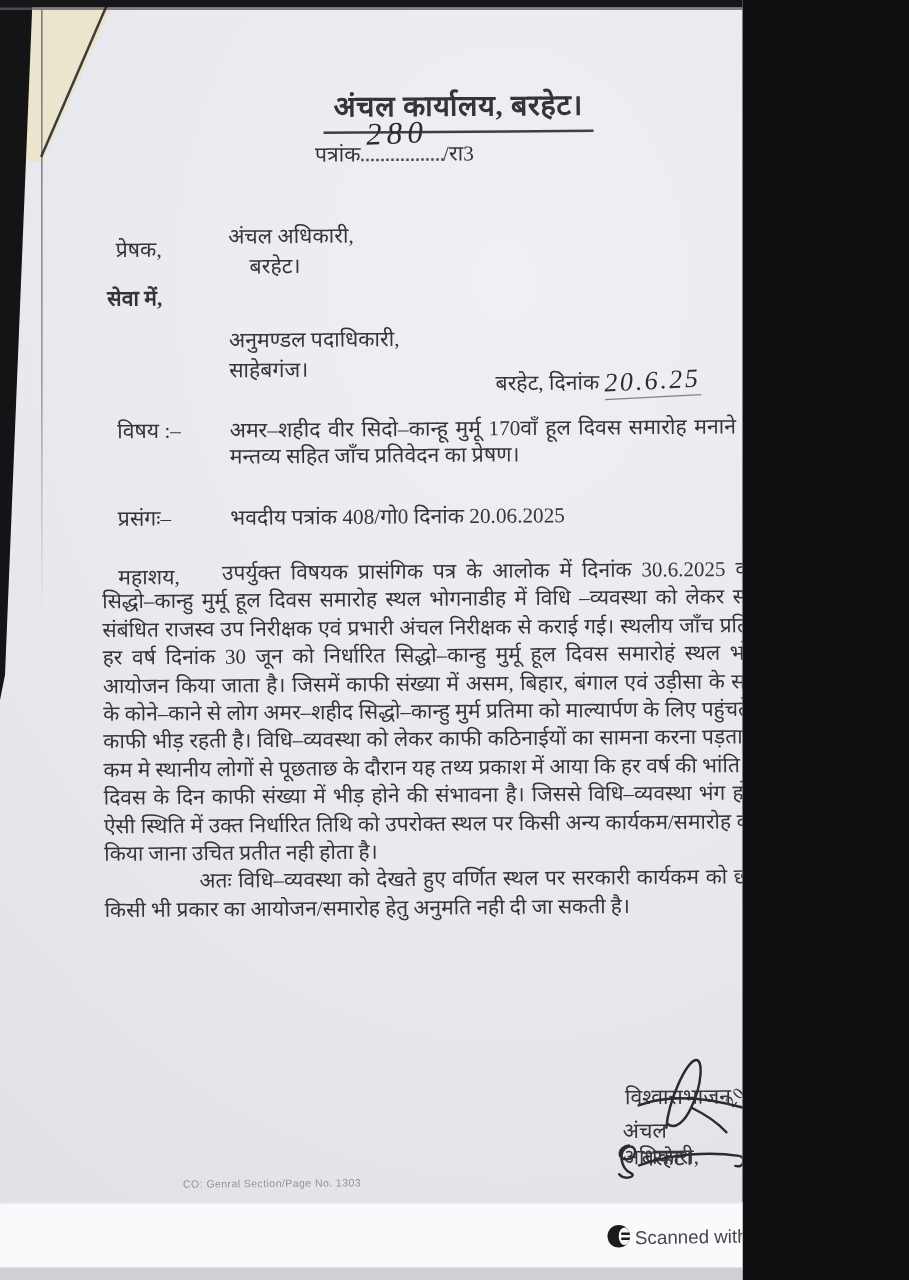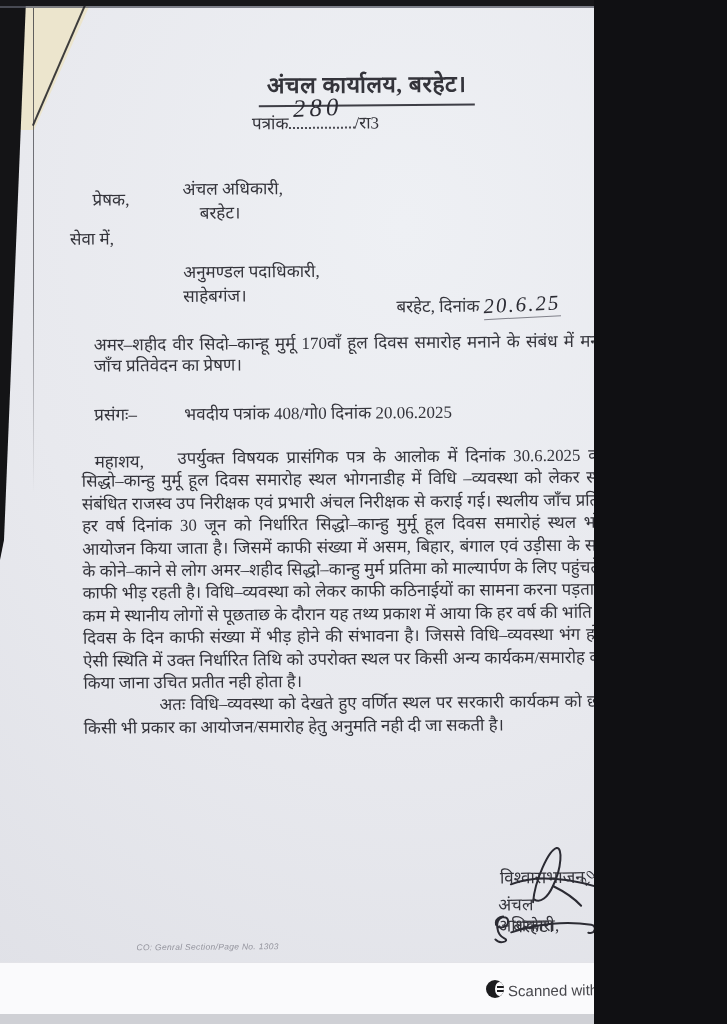--- a/index.html
+++ b/index.html
@@ -32,21 +32,21 @@
   .blk{position:absolute;font-size:17px;line-height:1.25;}
   .title{left:180px;top:72px;width:380px;text-align:center;font-size:23px;font-weight:bold;letter-spacing:.5px;}
   .title .t-underline{display:inline-block;border-bottom:2px solid #3e3e46;padding:0 8px 4px;}
   .refline{left:255px;top:108px;width:280px;font-size:17px;}
   .dotline{display:inline-block;width:66px;height:19px;border-bottom:2px dotted #4a4a52;position:relative;vertical-align:baseline;}
   .hw{font-style:italic;color:#2b2b33;}
   .hw-ref{position:absolute;left:4px;top:-16px;font-size:25px;letter-spacing:4px;transform:rotate(-2deg);}
   .sender-label{left:95px;top:145px;margin-top:43px;}
   .sender-name{left:185px;top:178px;}
   .sender-place{left:202px;top:202px;}
-  .recipient-label{left:72px;top:227px;}
+  .recipient-label{left:88px;top:227px;font-weight:bold;}
   .recipient-name{left:185px;top:261px;}
   .recipient-place{left:185px;top:285px;}
   .placedate{left:398px;top:293px;width:280px;}
   .hw-date{font-size:21px;letter-spacing:2px;display:inline-block;transform:rotate(-2.5deg);border-bottom:1.5px solid rgba(40,40,52,.55);}
   .subject-row,.ref-row{display:flex;left:95px;width:568px;}
   .subject-row{top:333px;}
   .ref-row{top:403px;}
   .row-label{flex:0 0 90px;}
   .row-text{flex:1;text-align:justify;}
   .salutation{left:95px;top:450px;}
@@ -54,22 +54,22 @@
   .bodytext p{margin:0;}
   .bodytext .p1{text-indent:96px;}
   .bodytext .p2{text-indent:76px;}
   .closing{left:497px;top:869px;}
   .sig-svg{position:absolute;left:500px;top:840px;width:150px;height:72px;}
   .sig-scrawl{position:absolute;left:580px;top:878px;font-size:13px;letter-spacing:2px;color:#2b2b33;
     transform:rotate(-48deg);transform-origin:left center;white-space:nowrap;}
   .signatory-title{left:495px;top:896px;}
   .signatory-place{left:510px;top:918px;}
   .scribble-svg{position:absolute;left:486px;top:908px;width:125px;height:42px;}
-  .footer-note{left:133px;top:941px;font-family:"Liberation Sans","DejaVu Sans",sans-serif;
-    font-size:8.5px;color:#85858f;letter-spacing:.3px;opacity:.85;font-style:italic;}
+  .footer-note{left:143px;top:941px;font-family:"Liberation Sans","DejaVu Sans",sans-serif;
+    font-size:8.5px;color:#85858f;letter-spacing:.3px;opacity:.85;}
 
   
   .scan-bar{position:absolute;left:0;top:962px;width:727px;height:52px;background:#fafafc;border-top:1px solid #e3e3e8;}
   .oken-badge{position:absolute;right:22px;top:17px;display:flex;align-items:center;gap:4px;}
   .oken-icon{width:18px;height:18px;border-radius:50%;background:#1b1b1e;position:relative;overflow:hidden;flex:0 0 auto;}
   .oken-icon::after{content:"";position:absolute;left:9px;top:2px;width:9px;height:14px;border-radius:50%;background:#fafafc;}
   .oken-icon::before{content:"";position:absolute;left:11px;top:6px;width:7px;height:2px;background:#1b1b1e;z-index:1;box-shadow:0 4px 0 #1b1b1e;}
   .oken-text{font-family:"Liberation Sans","DejaVu Sans",sans-serif;font-size:15px;color:#47474c;transform:rotate(-0.8deg);}
   svg path{fill:none;stroke:#2b2b33;stroke-width:2;stroke-linecap:round;}
 </style>
@@ -104,20 +104,21 @@
     <div class="blk recipient-label">सेवा में,</div>
     <div class="blk recipient-name">अनुमण्डल पदाधिकारी,</div>
     <div class="blk recipient-place">साहेबगंज।</div>
 
     <div class="blk placedate">
       <span>बरहेट, दिनांक</span>
       <span class="hw hw-date">20.6.25</span>
     </div>
 
     <div class="blk subject-row">
+      <span class="row-label">विषय :–</span>
       <span class="row-text">अमर–शहीद वीर सिदो–कान्हू मुर्मू 170वॉं हूल दिवस समारोह मनाने के संबंध में मन्तव्य सहित जॉंच प्रतिवेदन का प्रेषण।</span>
     </div>
 
     <div class="blk ref-row">
       <span class="row-label">प्रसंगः–</span>
       <span class="row-text">भवदीय पत्रांक 408/गो0 दिनांक 20.06.2025</span>
     </div>
 
     <div class="blk salutation">महाशय,</div>
 

